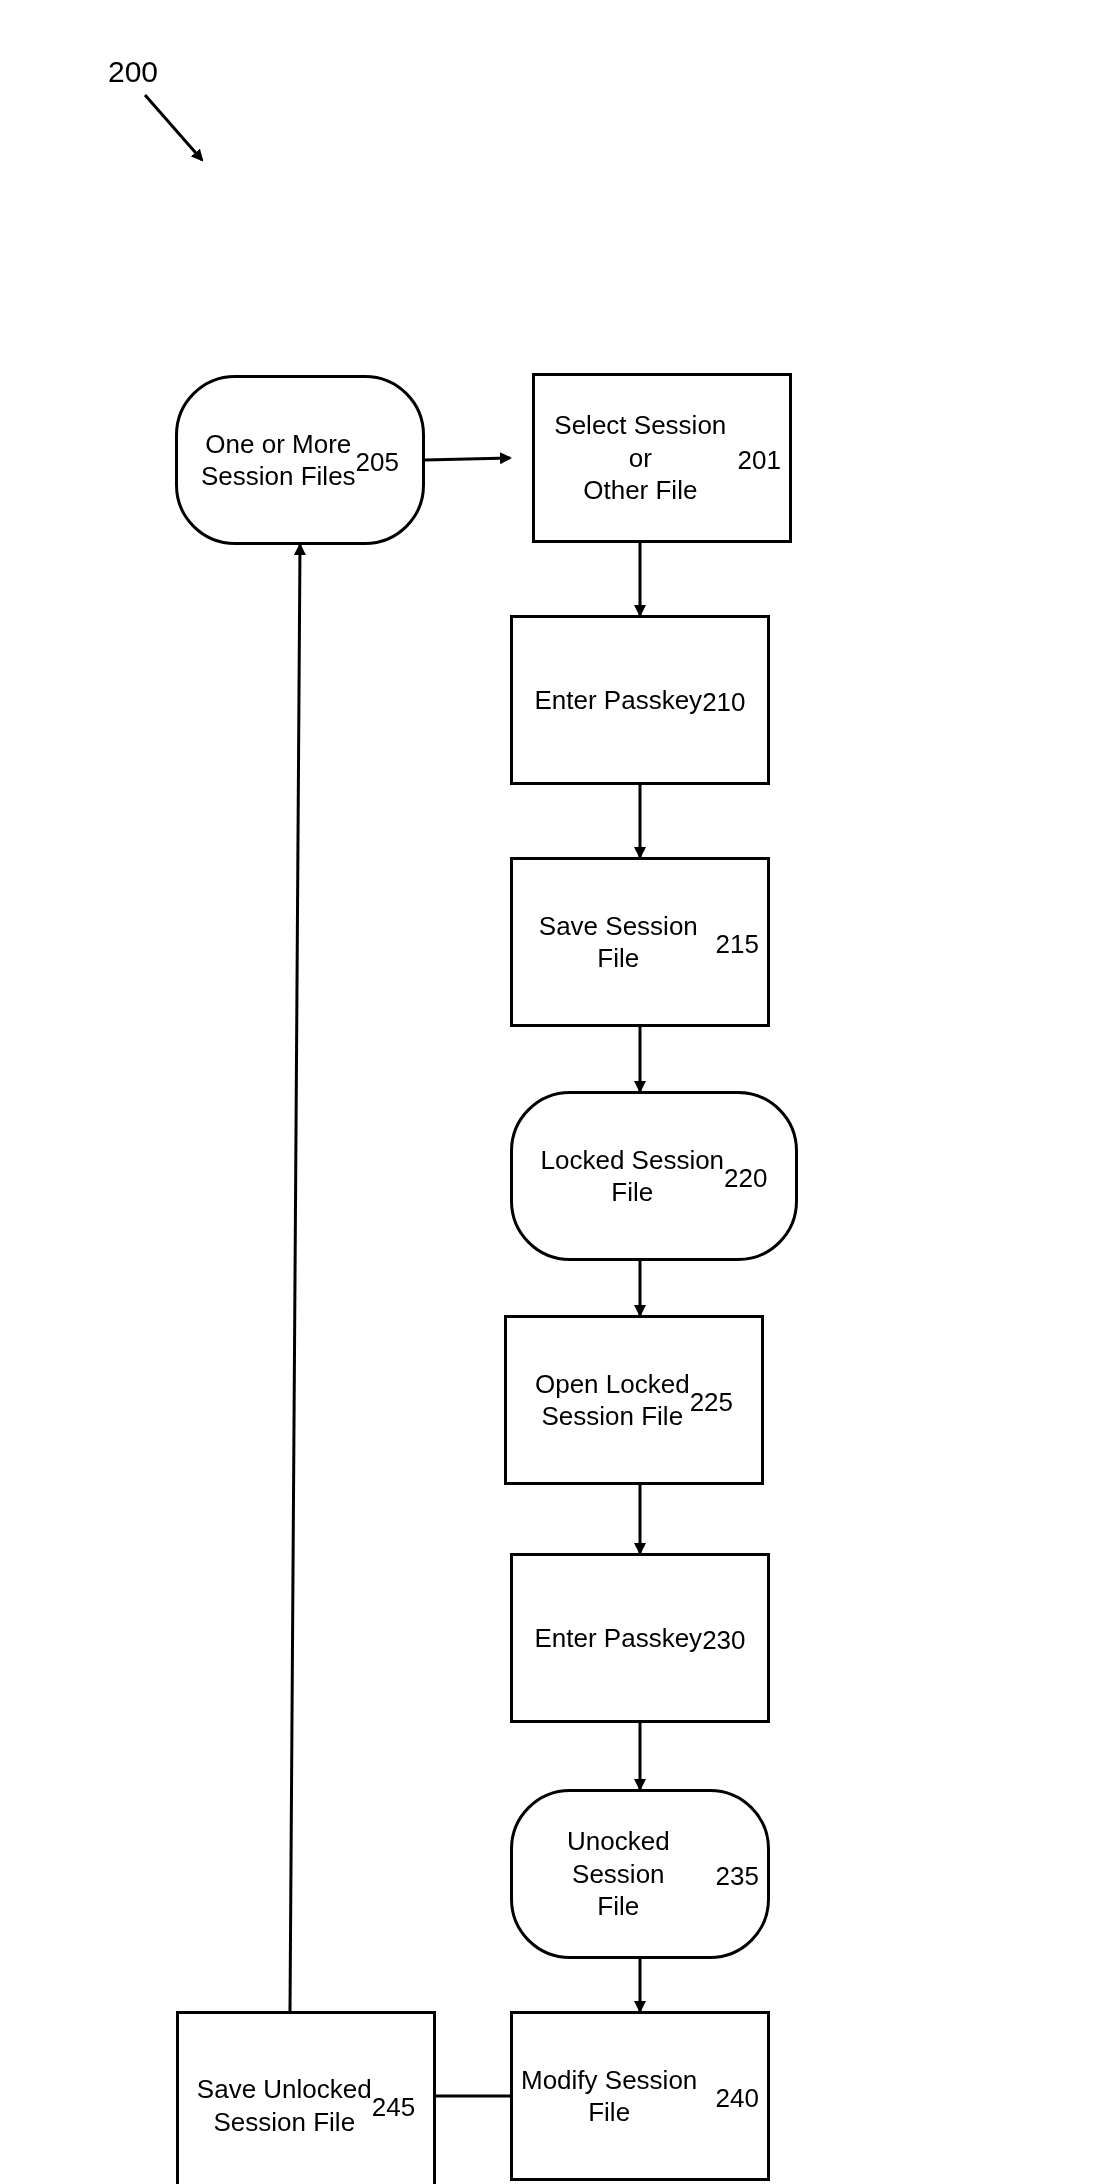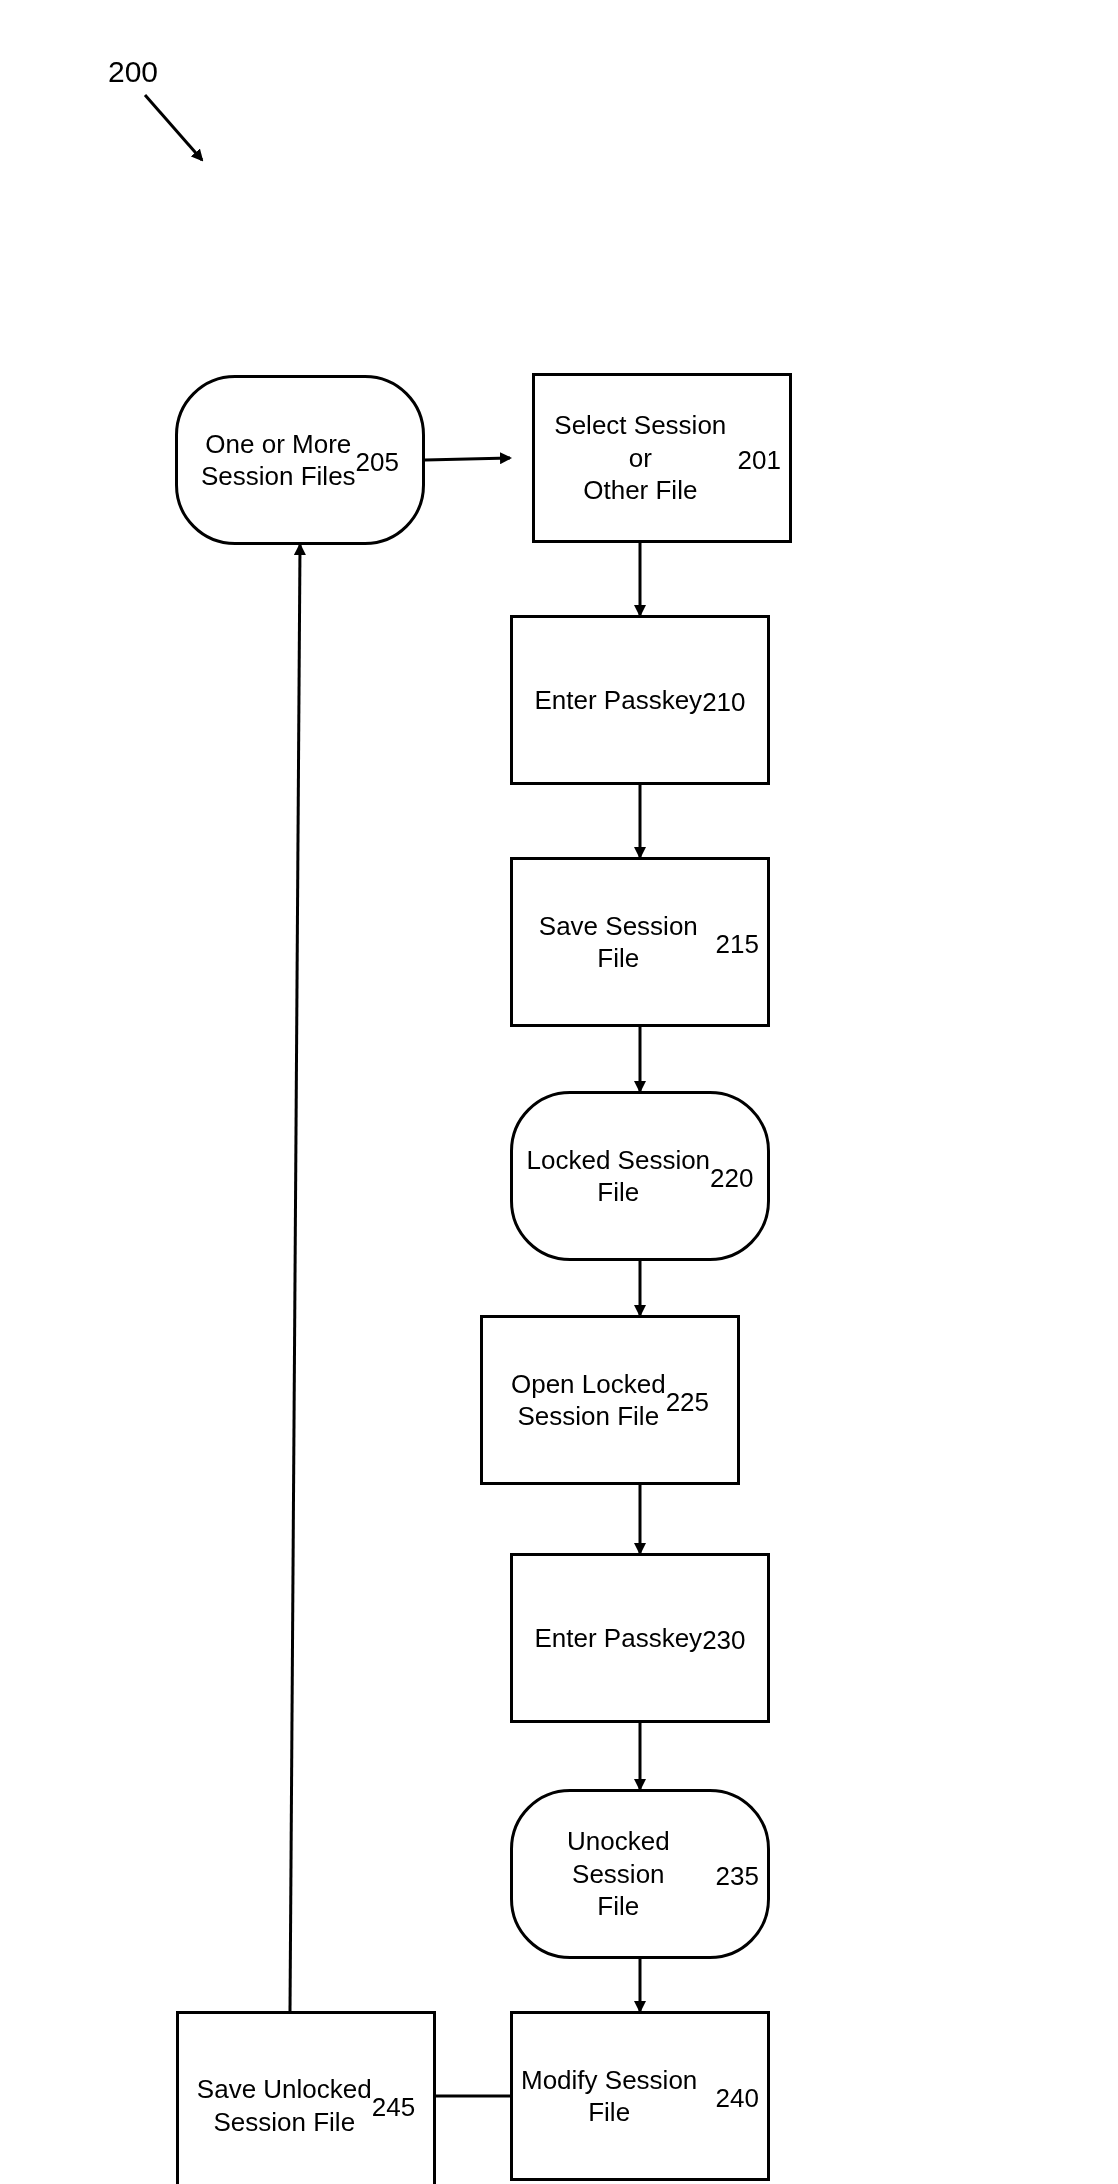--- a/index.html
+++ b/index.html
@@ -92,26 +92,26 @@
         <div class="node-ref">201</div>
       </div>
       <div class="node rect" id="n210" style="left: 510px; top: 615px; width: 260px; height: 170px;">
         <div class="node-label">Enter Passkey</div>
         <div class="node-ref">210</div>
       </div>
       <div class="node rect" id="n215" style="left: 510px; top: 857px; width: 260px; height: 170px;">
         <div class="node-label">Save Session File</div>
         <div class="node-ref">215</div>
       </div>
-      <div class="node rounded" id="n220" style="left: 510px; top: 1091px; width: 260px; height: 170px;">
+      <div class="node rounded" id="n220" style="left: 510px; top: 1091px; width: 288px; height: 170px;">
         <div class="node-label">Locked Session
 File</div>
         <div class="node-ref">220</div>
       </div>
-      <div class="node rect" id="n225" style="left: 480px; top: 1315px; width: 260px; height: 170px;">
+      <div class="node rect" id="n225" style="left: 504px; top: 1315px; width: 260px; height: 170px;">
         <div class="node-label">Open Locked
 Session File</div>
         <div class="node-ref">225</div>
       </div>
       <div class="node rect" id="n230" style="left: 510px; top: 1553px; width: 260px; height: 170px;">
         <div class="node-label">Enter Passkey</div>
         <div class="node-ref">230</div>
       </div>
       <div class="node rounded" id="n235" style="left: 510px; top: 1789px; width: 260px; height: 170px;">
         <div class="node-label">Unocked Session

